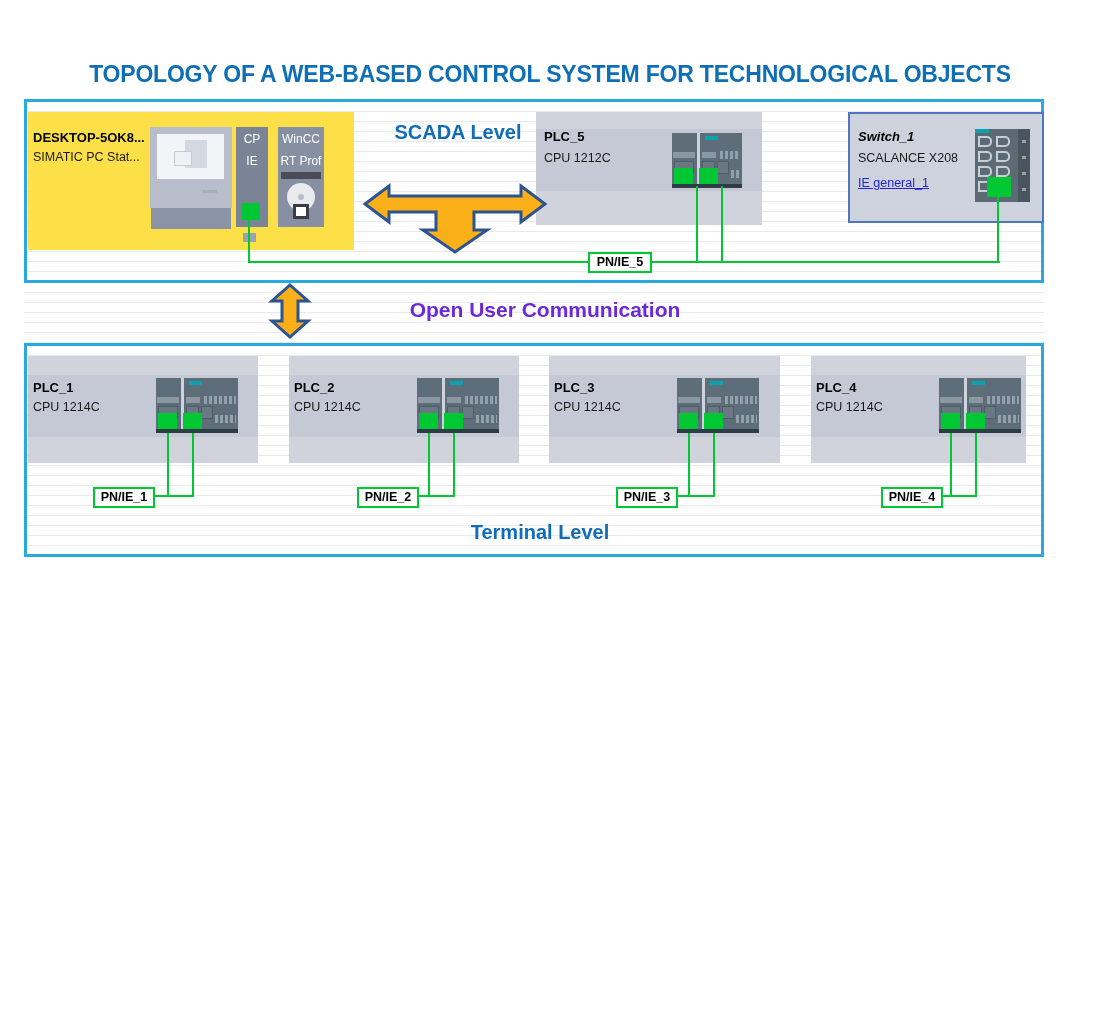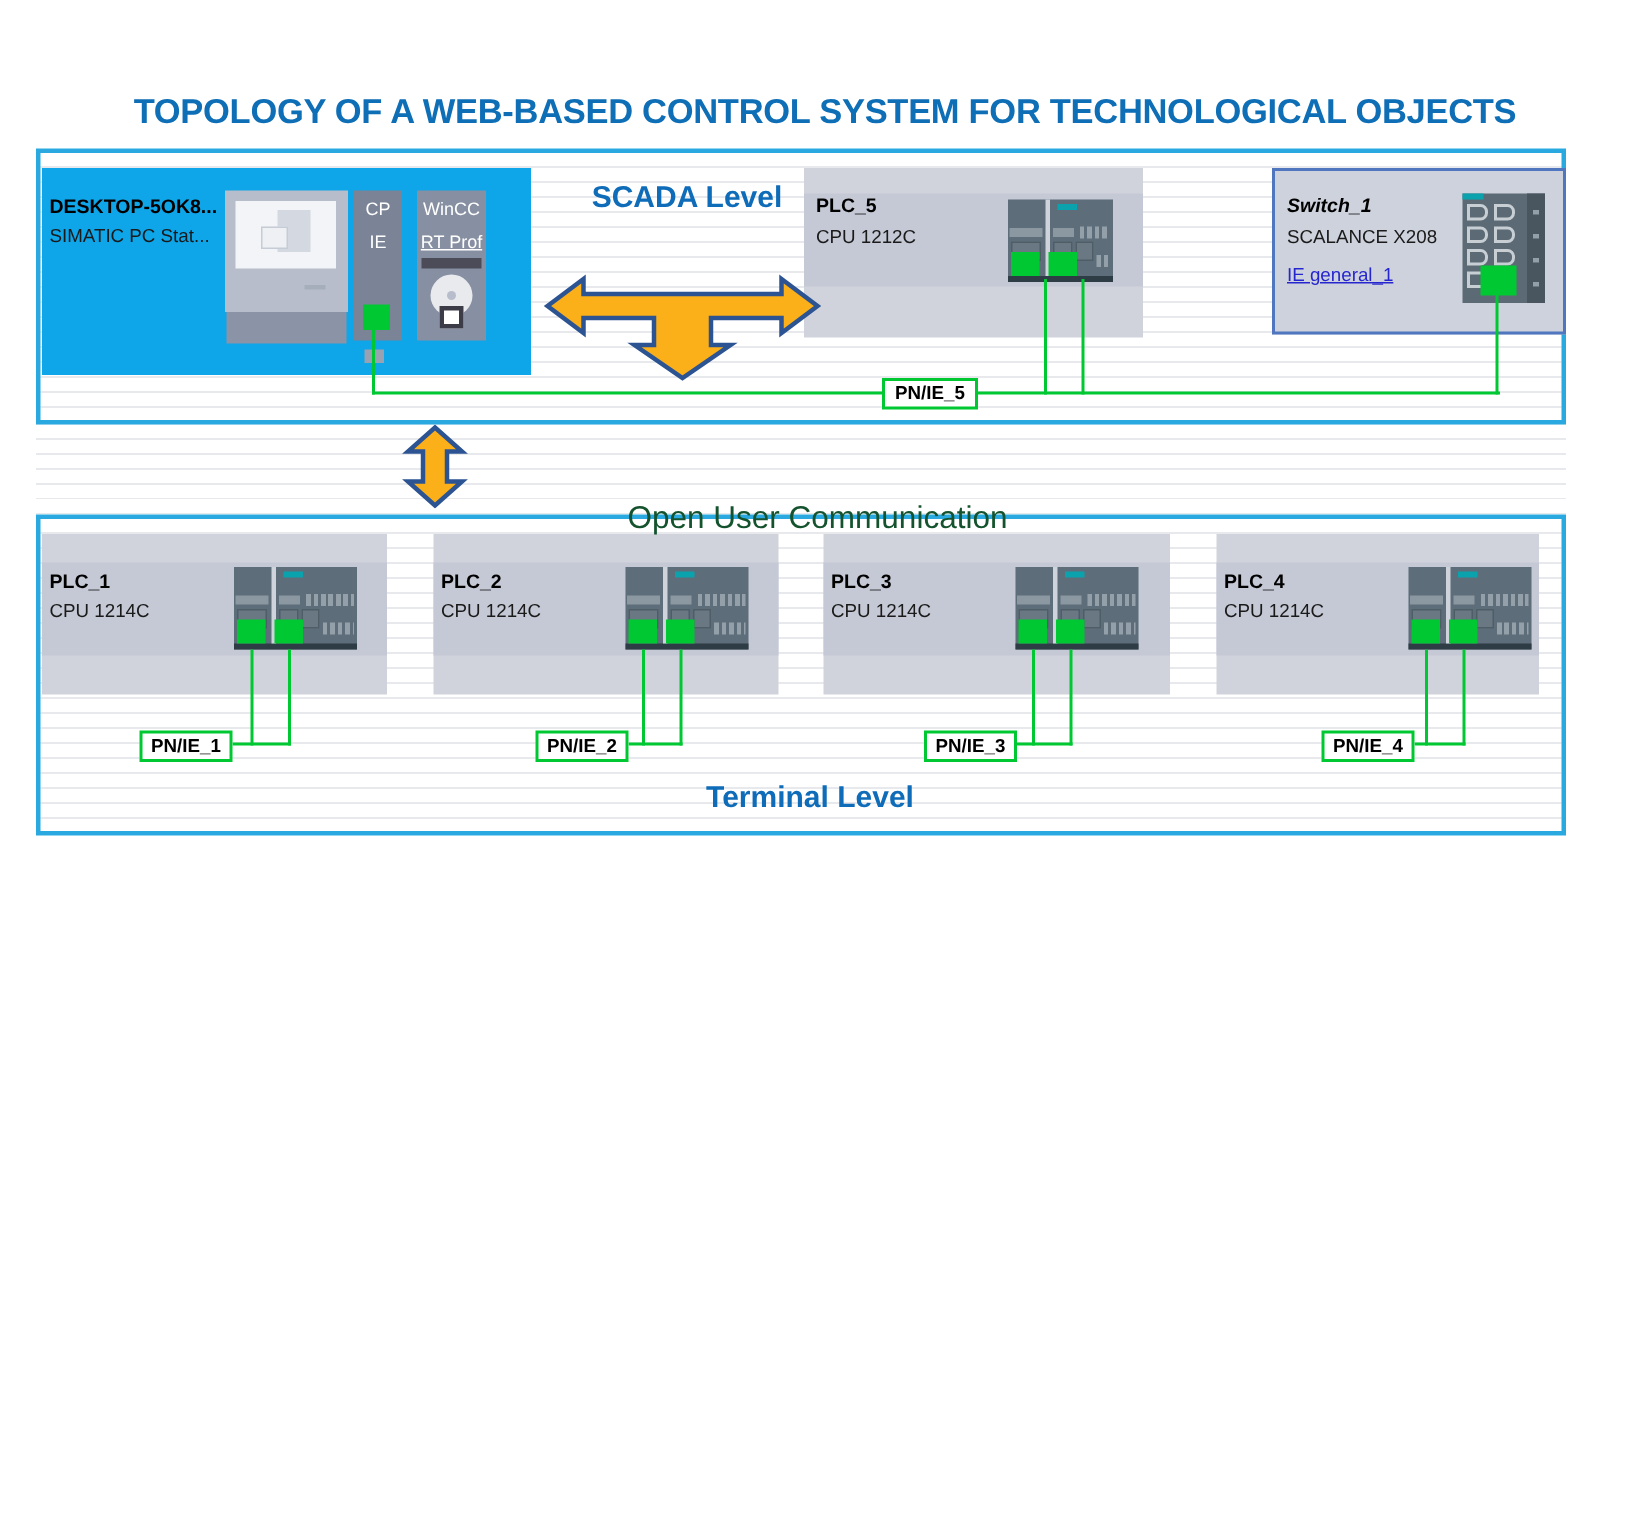--- a/index.html
+++ b/index.html
@@ -3,28 +3,28 @@
 <meta charset="utf-8">
 <style>
   * { margin:0; padding:0; box-sizing:border-box; }
   body { font-family:"Liberation Sans", sans-serif; background:#ffffff; }
   #canvas { position:relative; width:1100px; height:944px; background:#fff; overflow:hidden; }
   .abs { position:absolute; }
   .stripes { background:repeating-linear-gradient(180deg,#ffffff 0px,#ffffff 9px,#e7e9ec 9px,#e7e9ec 10px); }
   .bigbox { border:3px solid #29a9e0; }
   .title { font-size:23px; font-weight:700; color:#0e6eb6; letter-spacing:-0.2px; text-align:center; white-space:nowrap; }
   .seclabel { font-weight:700; font-size:20px; color:#0f6cb8; text-align:center; white-space:nowrap; }
-  .ouclabel { font-weight:400; font-size:21px; color:#14532d; text-align:center; white-space:nowrap;margin-top:36px; }
+  .ouclabel { font-weight:700; font-size:21px; color:#6d28d9; text-align:center; white-space:nowrap; }
   .dev-name { font-size:13px; font-weight:700; color:#000; white-space:nowrap; }
   .dev-type { font-size:12.5px; color:#1a1a1a; white-space:nowrap; }
   .modtxt { font-size:12px; color:#fff; text-align:center; white-space:nowrap; }
   .iflink { font-size:12.5px; color:#2626cf; text-decoration:underline; white-space:nowrap; cursor:pointer;text-align:right; }
   .netlabel { background:#fff; border:2px solid #00c832; font-weight:700; font-size:12.5px; color:#000; text-align:center; line-height:16px; }
   .gline { background:#00c832; }
-  .pcbox { background:#0ea5e9; }
+  .pcbox { background:#fde047; }
   .devbox { background:#d0d3dc; }
   .devband { background:#c5c9d5; }
   .swbox { background:#ced2dc; border:2px solid #4f76be; }
   
   .plcicon { background:#5d6d79; border-bottom:4px solid #2e3c45; }
   .plcicon span { position:absolute; }
   .pi-div { left:25px; top:0; bottom:0; width:3px; background:#cfd4dc; }
   .pi-teal { left:33px; top:3px; width:13px; height:4px; background:#0aa3ad; }
   .pi-s1 { left:1px; top:19px; width:22px; height:6px; background:#8b97a1; }
   .pi-s2 { left:30px; top:19px; width:14px; height:6px; background:#8b97a1; }
@@ -87,21 +87,21 @@
 
     <div class="abs cpmod" style="left:208px; top:15px; width:32px; height:100px;">
       <div class="abs modtxt" style="left:0; top:5px; width:32px;">CP</div>
       <div class="abs modtxt" style="left:0; top:27px; width:32px;">IE</div>
       <div class="abs greenport" style="left:6px; top:76px; width:18px; height:17px;"></div>
     </div>
     <div class="abs cptab" style="left:215px; top:121px; width:13px; height:9px;"></div>
 
     <div class="abs wcmod" style="left:250px; top:15px; width:46px; height:100px;">
       <div class="abs modtxt" style="left:0; top:5px; width:46px;">WinCC</div>
-      <div class="abs modtxt" style="left:0; top:27px; width:46px;text-decoration:underline;">RT Prof</div>
+      <div class="abs modtxt" style="left:0; top:27px; width:46px;">RT Prof</div>
       <div class="abs wcbar" style="left:3px; top:45px; width:40px; height:7px;"></div>
       <div class="abs wcdisc" style="left:9px; top:56px; width:28px; height:28px;">
         <div class="abs wcdot" style="left:11px; top:11px; width:6px; height:6px;"></div>
       </div>
       <div class="abs wcsq" style="left:15px; top:77px; width:16px; height:15px;"></div>
     </div>
   </div>
 
   <div class="abs devbox" style="left:536px; top:112px; width:226px; height:113px;">
     <div class="abs devband" style="left:0; top:17px; width:226px; height:62px;"></div>

